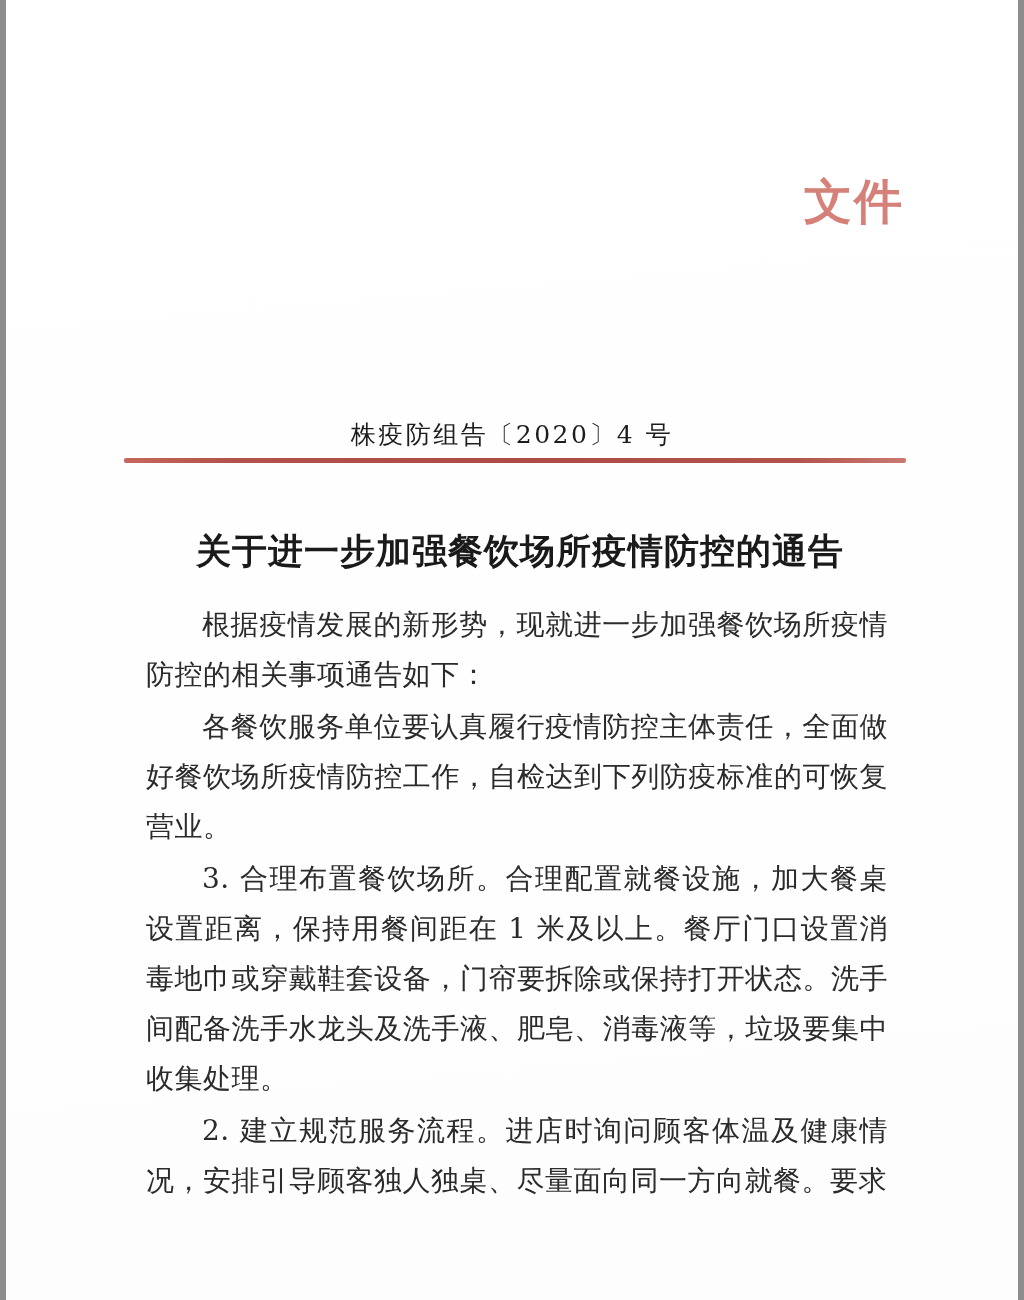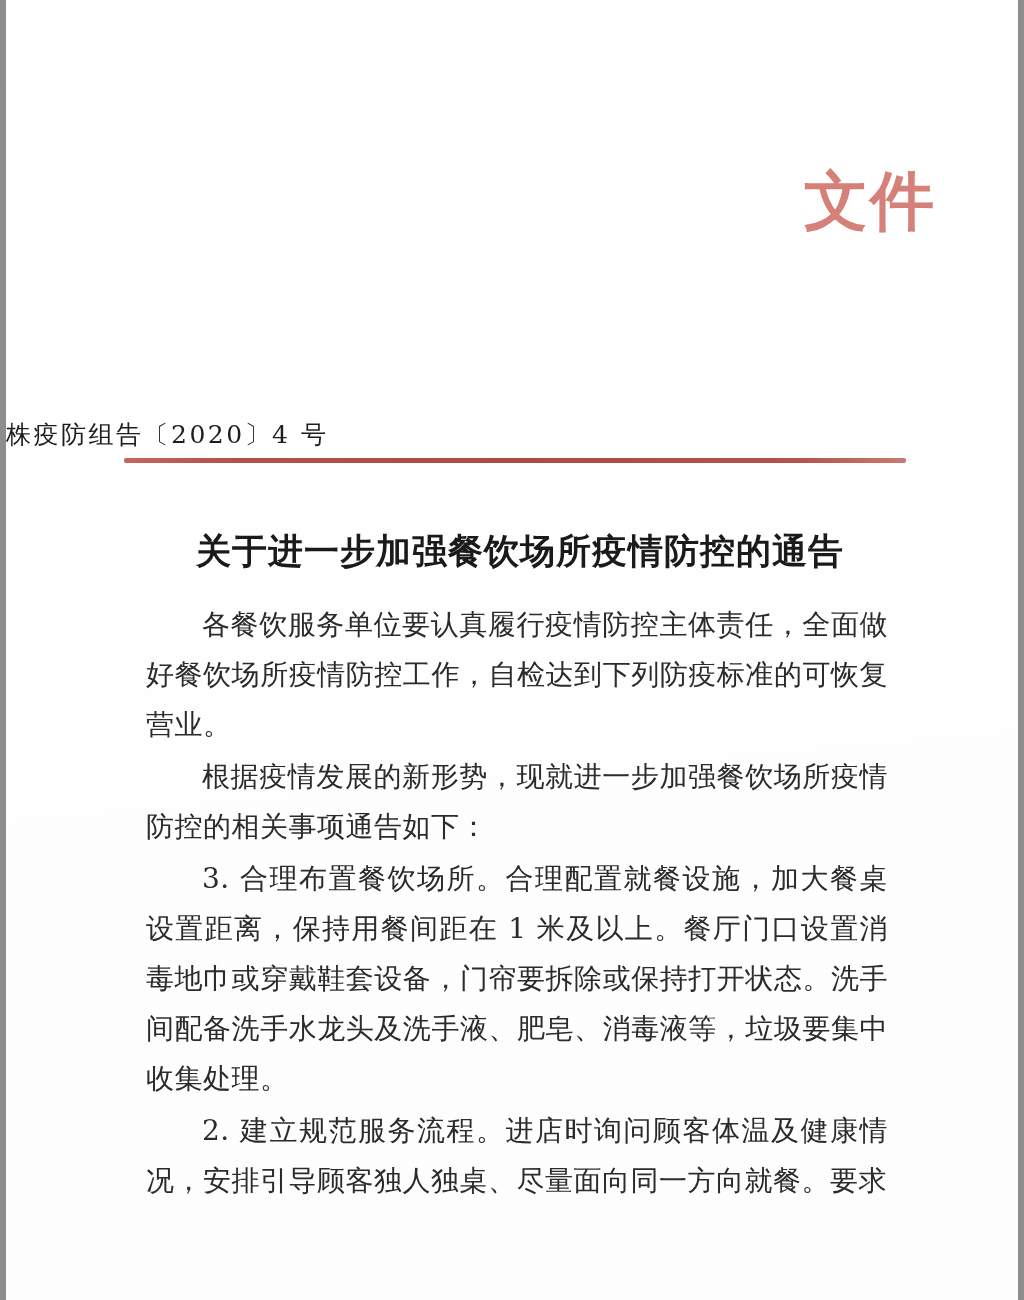--- a/index.html
+++ b/index.html
@@ -69,33 +69,34 @@
   .mast-line.l1 { letter-spacing: 6px; }
   .mast-line.l2 { letter-spacing: 16px; }
 
   .mast-suffix {
     position: absolute;
     left: 798px;
     top: 66px;
     color: #d06f66;
     font-family: "DejaVu Serif", serif;
     font-weight: 700;
-    font-size: 64px;
+    font-size: 48px;
     line-height: 62px;
     letter-spacing: 2px;
     white-space: nowrap;
     opacity: 0.88;
   }
 
   
   .docnum {
     position: absolute;
     left: 0;
     right: 0;
     top: 418px;
+    text-align: center;
     color: #1d1d1d;
     font-family: "DejaVu Serif", serif;
     font-size: 25px;
     line-height: 34px;
     letter-spacing: 2.5px;
     white-space: nowrap;
   }
   .red-rule {
     position: absolute;
     left: 118px;
@@ -162,19 +163,19 @@
     <div class="mast-suffix">文件</div>
   </div>
 
   <div class="docnum">株疫防组告〔2020〕4 号</div>
 
   <div class="red-rule"></div>
 
   <h1 class="doc-title">关于进一步加强餐饮场所疫情防控的通告</h1>
 
   <div class="body-copy">
+    <p class="para">根据疫情发展的新形势，现就进一步加强餐饮场所疫情防控的相关事项通告如下：</p>
     <p class="para">各餐饮服务单位要认真履行疫情防控主体责任，全面做好餐饮场所疫情防控工作，自检达到下列防疫标准的可恢复营业。</p>
-    <p class="para">根据疫情发展的新形势，现就进一步加强餐饮场所疫情防控的相关事项通告如下：</p>
     <p class="para">3. 合理布置餐饮场所。合理配置就餐设施，加大餐桌设置距离，保持用餐间距在 1 米及以上。餐厅门口设置消毒地巾或穿戴鞋套设备，门帘要拆除或保持打开状态。洗手间配备洗手水龙头及洗手液、肥皂、消毒液等，垃圾要集中收集处理。</p>
     <p class="para clipped">2. 建立规范服务流程。进店时询问顾客体温及健康情况，安排引导顾客独人独桌、尽量面向同一方向就餐。要求</p>
   </div>
 
 </div>
 
 </body></html>

